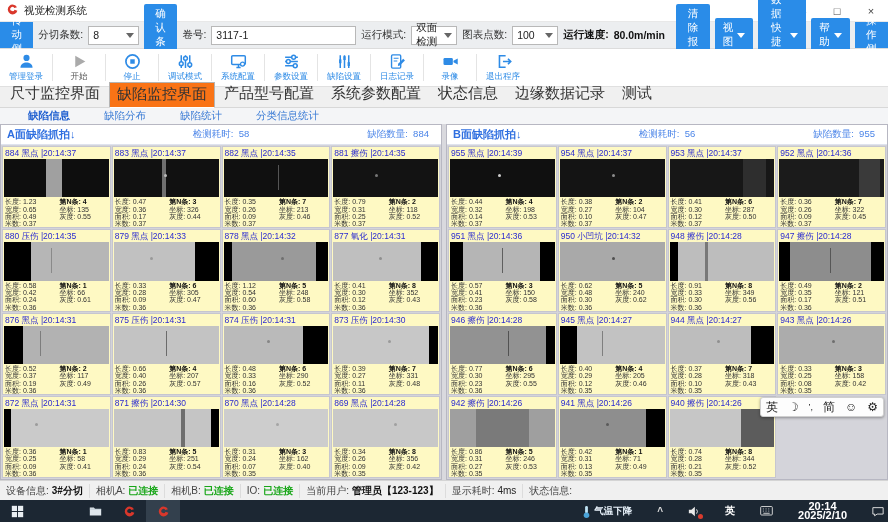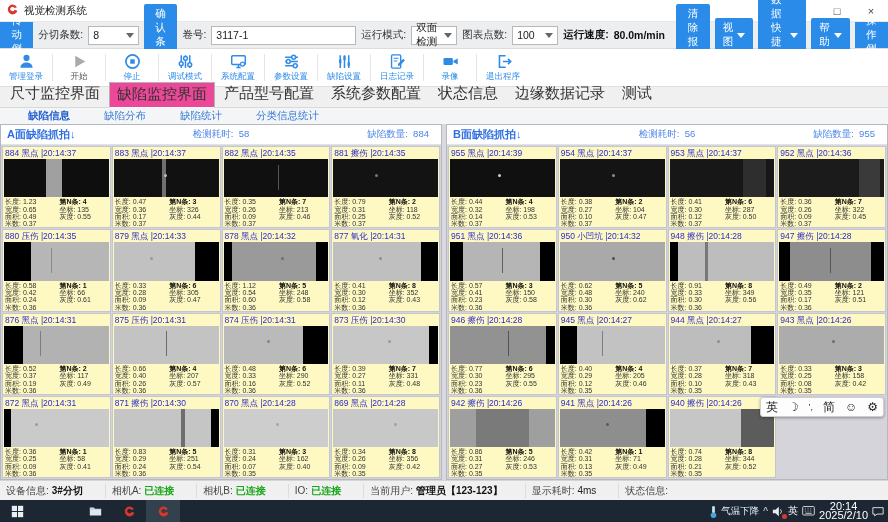--- a/index.html
+++ b/index.html
@@ -31,21 +31,21 @@
   .tb2item{width:52px;display:flex;flex-direction:column;align-items:center;justify-content:center;gap:1px;cursor:pointer;}
   .tb2icon{height:18px;display:flex;align-items:center;justify-content:center;}
   .tb2icon svg{width:17px;height:17px;}
   .tb2lbl{font-size:8.5px;color:#2e8be6;white-space:nowrap;}
   .tb2item.dis .tb2lbl{color:#555;}
   .tb2div{width:1px;background:#e4e4e4;margin:5px 0;}
 
   
   .tabs1{height:20px;display:flex;align-items:flex-end;padding-left:2px;gap:1px;flex:0 0 auto;background:#f0f0f0;}
   .tab1{font-size:15px;color:#333;padding:2px 7px 3px;border:1px solid transparent;cursor:pointer;white-space:nowrap;}
-  .tab1.act{background:#ec4899;border:1px solid #b4b4b4;border-bottom-color:#fff;position:relative;top:1px;}
+  .tab1.act{background:#f97316;border:1px solid #b4b4b4;border-bottom-color:#fff;position:relative;top:1px;}
   .tabs2{height:17px;display:flex;align-items:center;gap:34px;padding-left:28px;flex:0 0 auto;background:#f4f5f7;border-top:1px solid #d8d8d8;}
   .tab2{font-size:10.5px;color:#3a7bd5;cursor:pointer;white-space:nowrap;}
   .tab2.act{color:#1f5fd0;font-weight:bold;}
 
   
   .panels{flex:1;display:flex;gap:4px;background:#d9d9de;overflow:hidden;}
   .panel{flex:1;background:#fff;border:1px solid #b7b7c2;display:flex;flex-direction:column;min-width:0;}
   .p-head{height:20px;display:flex;align-items:center;padding:0 6px;border-bottom:1px solid #dfe3ee;flex:0 0 auto;}
   .p-title{font-size:11px;font-weight:bold;color:#2f6fe0;width:32%;white-space:nowrap;}
   .p-time{font-size:9.5px;color:#4a84e8;width:36%;text-align:center;white-space:nowrap;}
@@ -55,33 +55,33 @@
   .cell-head{height:12px;flex:0 0 auto;font-size:8.5px;color:#2a2ad0;padding:1px 2px 0;white-space:nowrap;overflow:hidden;}
   .cell-img{flex:1;position:relative;overflow:hidden;margin:0 1px;}
   .cell-img i{position:absolute;top:0;height:100%;display:block;}
   .cs{flex:0 0 30px;display:flex;font-size:7px;line-height:7.4px;color:#333;padding:1px 2px;gap:2px;overflow:hidden;}
   .csl{width:52%;}
   .csr{width:48%;}
   .csr .b{font-weight:bold;color:#111;}
 
   
   .statusbar{height:20px;background:#f0f0f0;border-top:1px solid #d4d4d4;display:flex;align-items:center;font-size:10px;color:#333;padding:0 6px;gap:6px;flex:0 0 auto;white-space:nowrap;}
-  .seg{display:flex;align-items:center;gap:3px;padding-right:22px;border-right:1px solid #dcdcdc;}
+  .seg{display:flex;align-items:center;gap:3px;padding-right:6px;border-right:1px solid #dcdcdc;}
   .seg:last-child{border-right:none;}
   .seg .sl{color:#444;}
   .seg .sv{color:#222;}
   .seg .sv.ok{color:#18a618;font-weight:bold;}
   .seg .sv.bold{font-weight:bold;color:#111;}
 
   
   .taskbar{height:22px;background:#1c2733;display:flex;align-items:center;flex:0 0 auto;color:#fff;}
   .tb-left{display:flex;align-items:center;height:100%;}
   .tb-btn{width:34px;height:100%;display:flex;align-items:center;justify-content:center;cursor:pointer;}
   .tb-btn svg{width:13px;height:13px;}
-  .tb-right{margin-left:auto;display:flex;align-items:center;height:100%;gap:4px;padding-right:4px;}
+  .tb-right{margin-left:auto;display:flex;align-items:center;height:100%;gap:25px;padding-right:4px;font-weight:bold;}
   .tb-weather{display:flex;align-items:center;gap:3px;font-size:9.5px;color:#e8f2fb;cursor:pointer;}
   .tb-caret{font-size:10px;color:#ddd;cursor:pointer;}
   .tb-ime{font-size:10px;color:#fff;cursor:pointer;}
   .tb-time{font-size:11px;line-height:9.5px;text-align:center;cursor:pointer;}
   .tb-icon{position:relative;display:flex;align-items:center;cursor:pointer;}
   .badge{position:absolute;right:-3px;bottom:-2px;width:5px;height:5px;background:#d83b2e;border-radius:50%;}
 
   
   .ime{position:absolute;left:760px;top:397px;width:124px;height:20px;background:#fdfdfd;border:1px solid #cfcfcf;border-radius:3px;box-shadow:0 1px 3px rgba(0,0,0,.35);display:flex;align-items:center;justify-content:space-around;font-size:12px;color:#222;z-index:5;}
   .ime span{cursor:pointer;line-height:1;}

